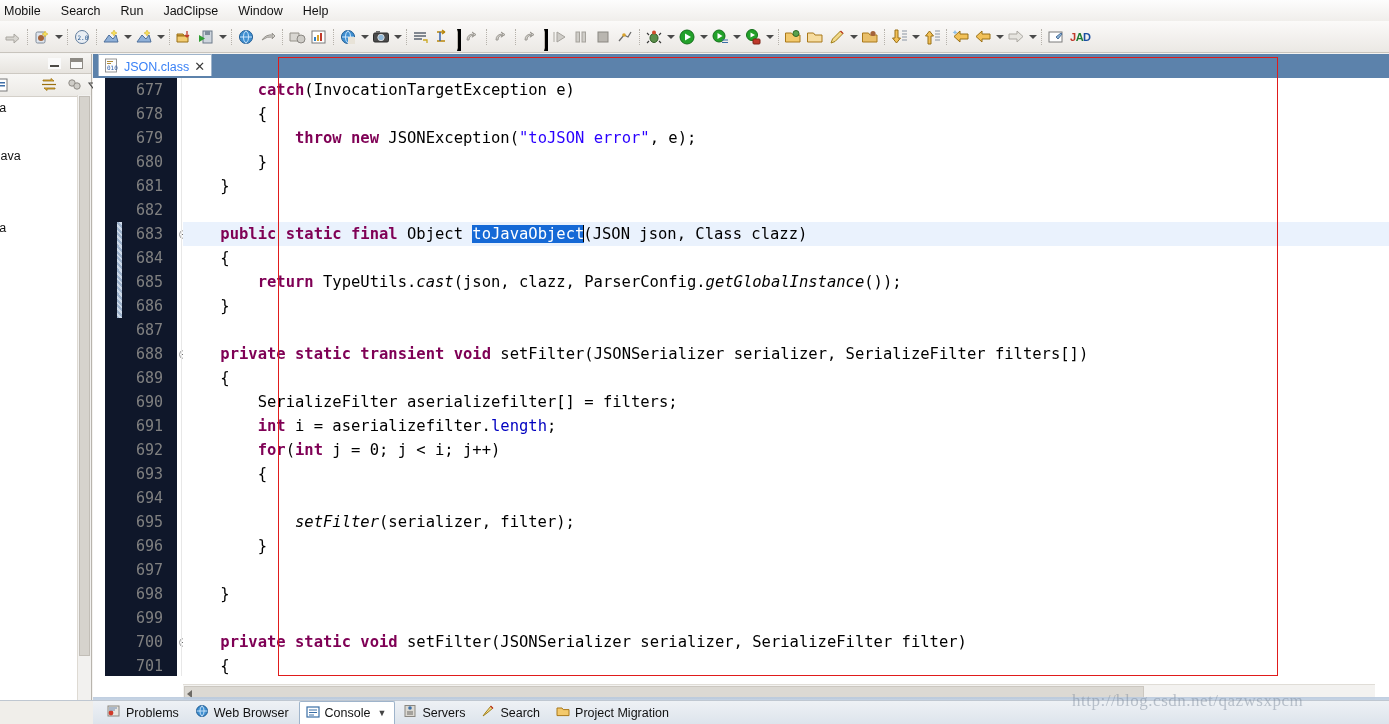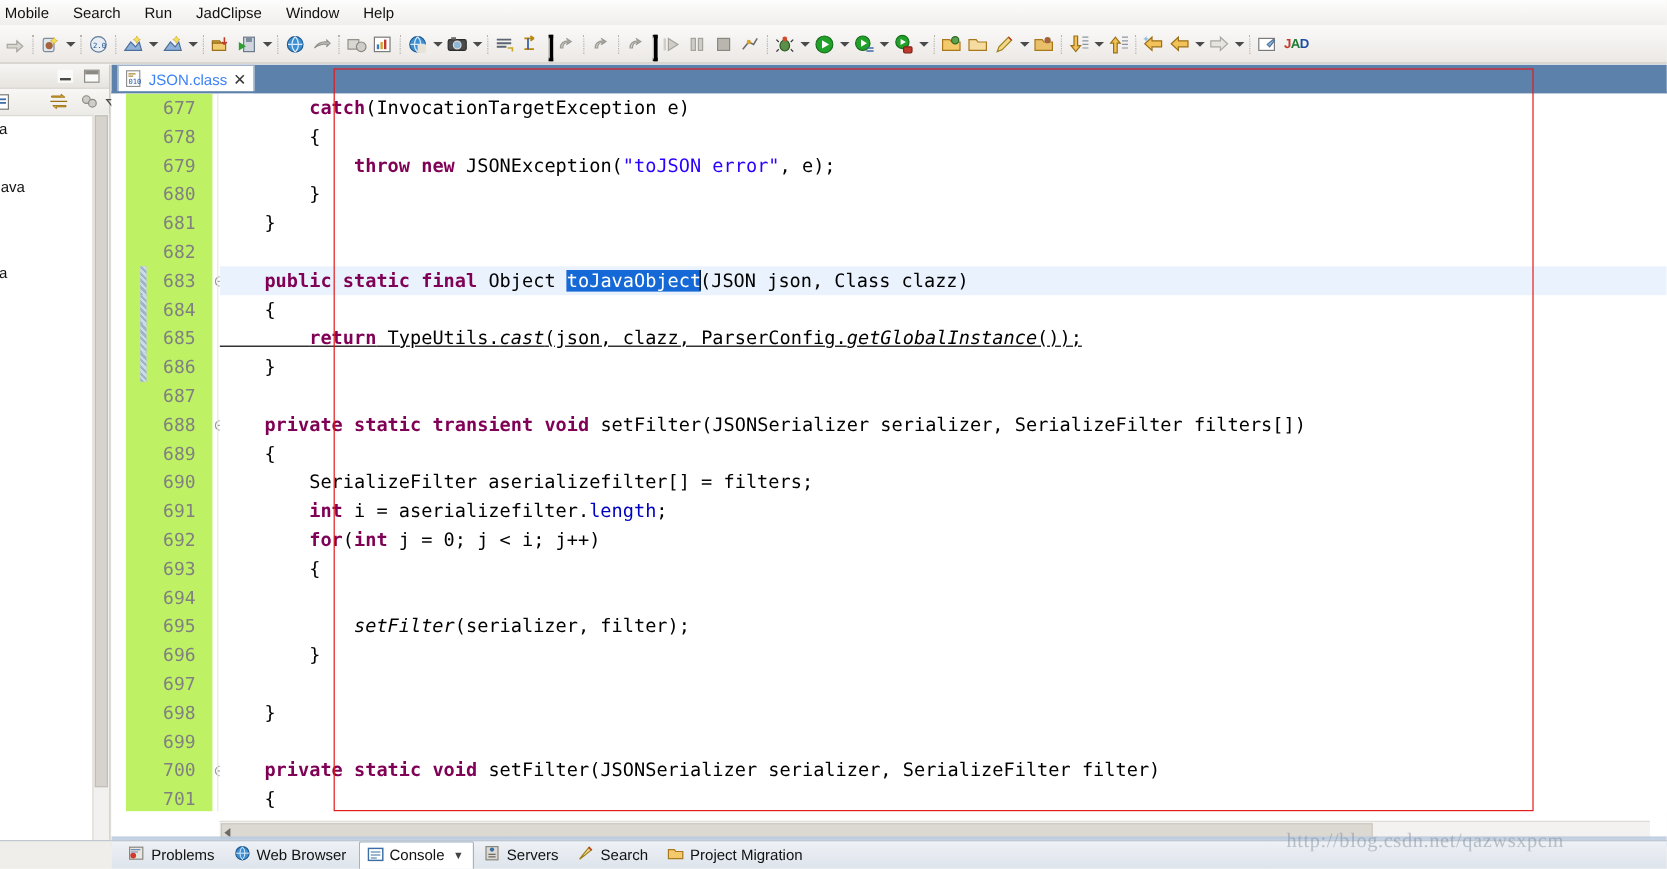--- a/index.html
+++ b/index.html
@@ -136,21 +136,21 @@
   .code-wrap{
     position:absolute;left:0;top:24px;width:1296px;height:622px;
     background:#fff;overflow:hidden;
   }
   .ruler-left{
     position:absolute;left:0;top:0;width:12px;height:598px;
     background:#fff;border-right:1px solid #e3e3e3;
   }
   .gutter{
     position:absolute;left:12px;top:0;width:72px;height:598px;
-    background:#bef264;
+    background:#0f172a;
   }
   .changebar{
     position:absolute;left:12px;width:5px;background:#b9c9de;
     background-image:repeating-linear-gradient(45deg,#9fb3cc 0 2px,#cdd9e8 2px 4px);
   }
   .lnum{
     position:absolute;right:14px;text-align:right;
     font-family:"DejaVu Sans Mono","Liberation Mono",monospace;
     font-size:15px;color:#808080;line-height:24px;height:24px;white-space:nowrap;
   }
@@ -606,21 +606,21 @@
       <div class="gutter-sep"></div>
       <div class="codearea" id="codearea">
           <div class="line" style="top: 0px;"><span>        </span><span class="kw">catch</span><span>(InvocationTargetException e)</span></div>
           <div class="line" style="top: 24px;"><span>        {</span></div>
           <div class="line" style="top: 48px;"><span>            </span><span class="kw">throw</span><span> </span><span class="kw">new</span><span> JSONException(</span><span class="str">"toJSON error"</span><span>, e);</span></div>
           <div class="line" style="top: 72px;"><span>        }</span></div>
           <div class="line" style="top: 96px;"><span>    }</span></div>
           <div class="line" style="top: 120px;"></div>
           <div class="line current" style="top: 144px;"><span>    </span><span class="kw">public</span><span> </span><span class="kw">static</span><span> </span><span class="kw">final</span><span> Object </span><span class="sel">toJavaObject</span><span class="caret"></span><span>(JSON json, Class clazz)</span></div>
           <div class="line" style="top: 168px;"><span>    {</span></div>
-          <div class="line" style="top: 192px; text-decoration: underline;"><span>        </span><span class="kw">return</span><span> TypeUtils.</span><span class="ital">cast</span><span>(json, clazz, ParserConfig.</span><span class="ital">getGlobalInstance</span><span>());</span></div>
+          <div class="line" style="top: 192px;"><span>        </span><span class="kw">return</span><span> TypeUtils.</span><span class="ital">cast</span><span>(json, clazz, ParserConfig.</span><span class="ital">getGlobalInstance</span><span>());</span></div>
           <div class="line" style="top: 216px;"><span>    }</span></div>
           <div class="line" style="top: 240px;"></div>
           <div class="line" style="top: 264px;"><span>    </span><span class="kw">private</span><span> </span><span class="kw">static</span><span> </span><span class="kw">transient</span><span> </span><span class="kw">void</span><span> setFilter(JSONSerializer serializer, SerializeFilter filters[])</span></div>
           <div class="line" style="top: 288px;"><span>    {</span></div>
           <div class="line" style="top: 312px; text-align: center;"><span>        SerializeFilter aserializefilter[] = filters;</span></div>
           <div class="line" style="top: 336px;"><span>        </span><span class="kw">int</span><span> i = aserializefilter.</span><span class="fld">length</span><span>;</span></div>
           <div class="line" style="top: 360px;"><span>        </span><span class="kw">for</span><span>(</span><span class="kw">int</span><span> j = 0; j &lt; i; j++)</span></div>
           <div class="line" style="top: 384px;"><span>        {</span></div>
           <div class="line" style="top: 432px;"><span>            </span><span class="ital">setFilter</span><span>(serializer, filter);</span></div>
           <div class="line" style="top: 456px;"><span>        }</span></div>

